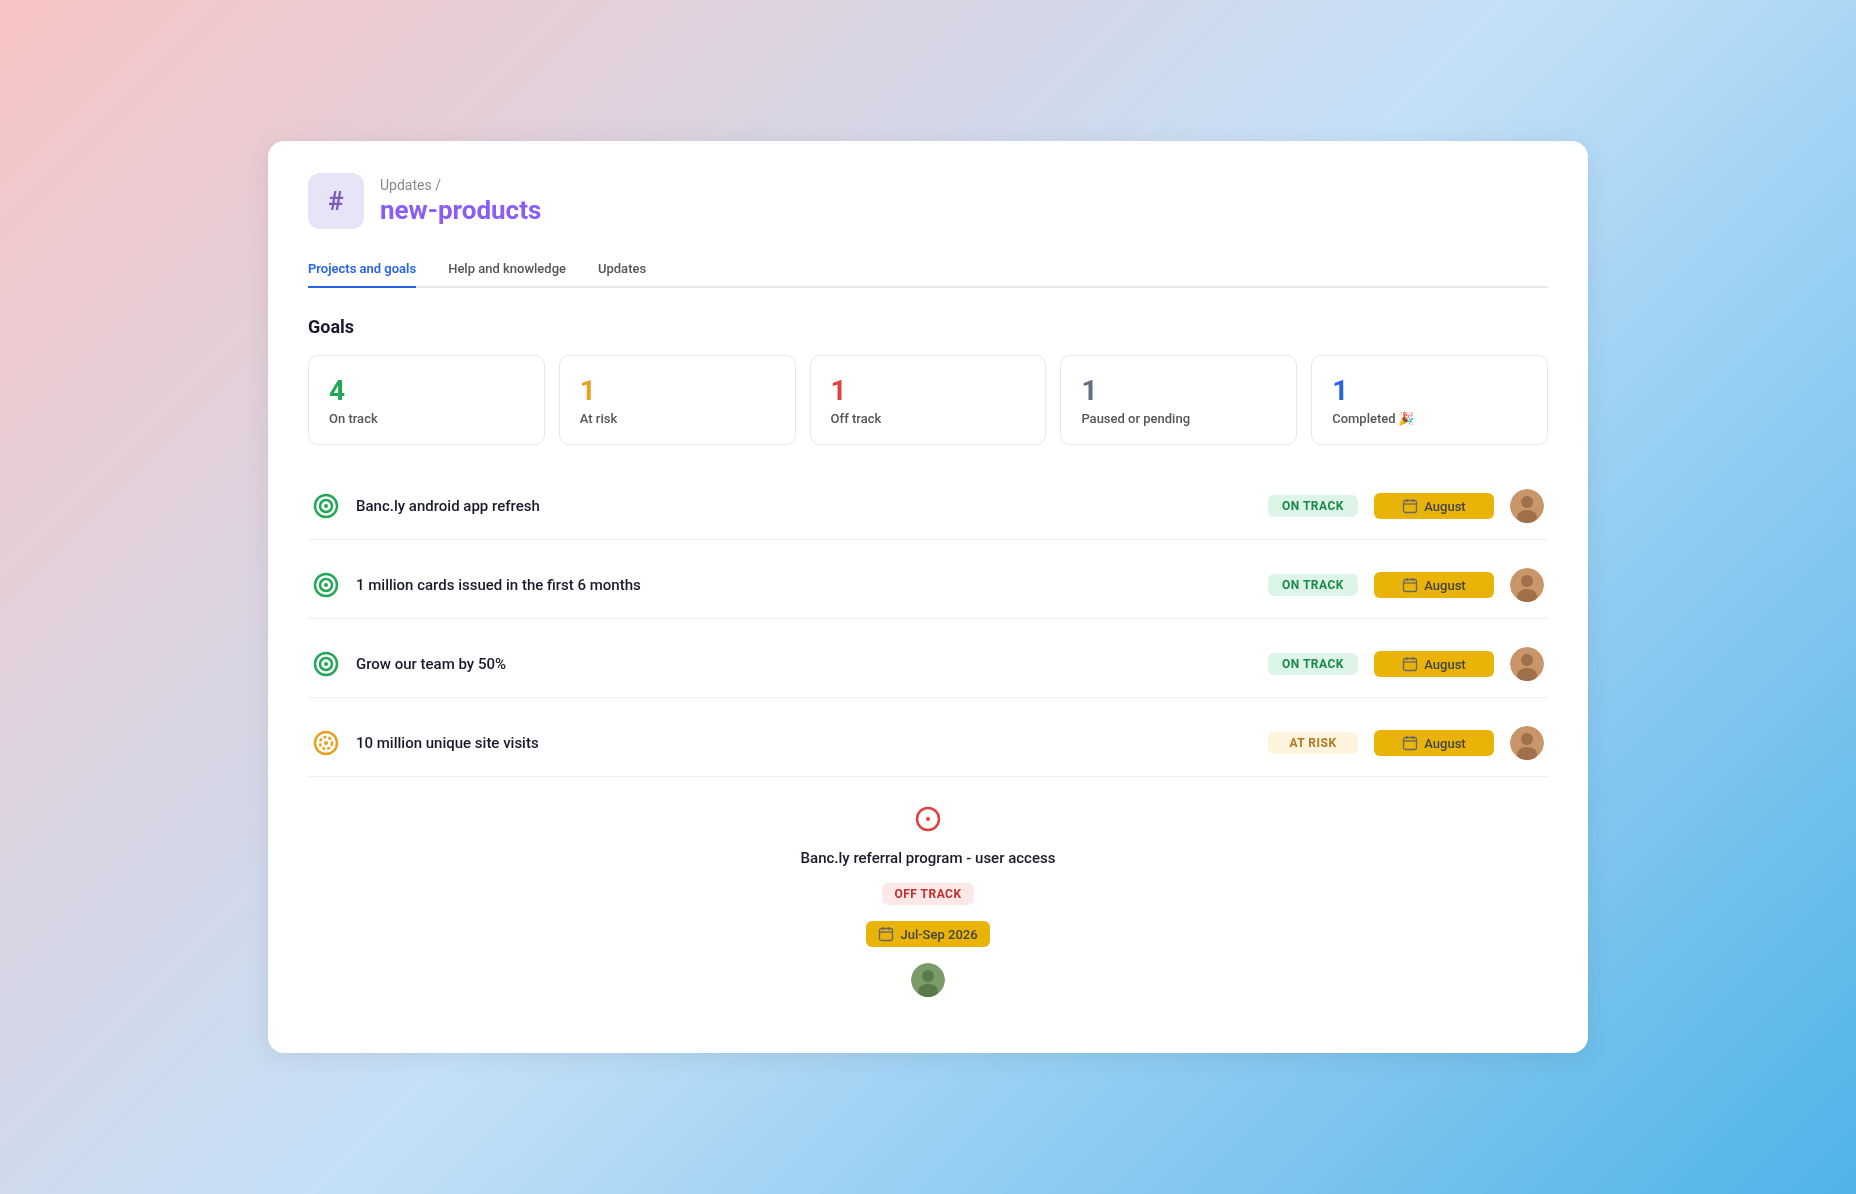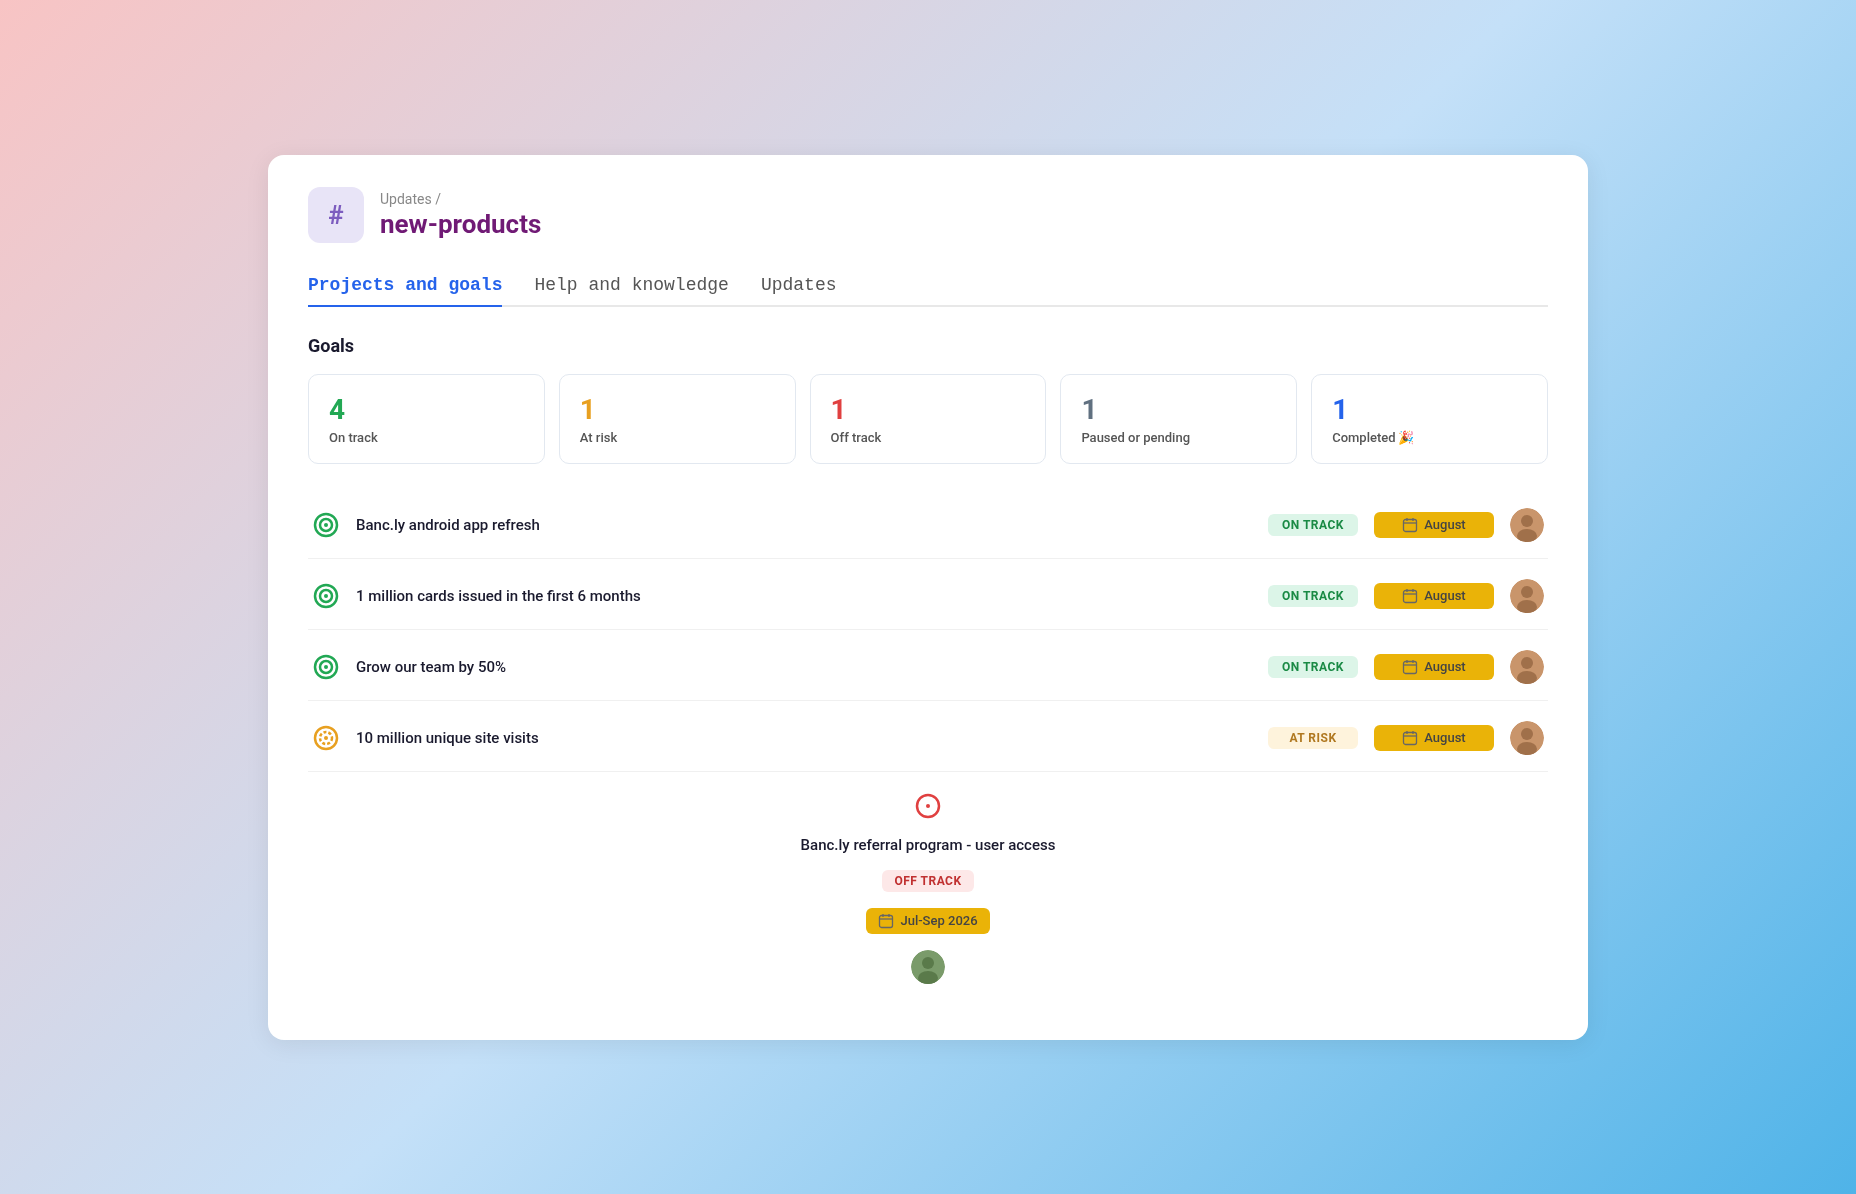--- a/index.html
+++ b/index.html
@@ -39,37 +39,36 @@
       font-weight: bold;
     }
     .header-text .breadcrumb {
       font-size: 14px;
       color: #888;
       margin-bottom: 2px;
     }
     .header-text .title {
       font-size: 26px;
       font-weight: 700;
-      color: #701a75;
+      color: #8b5cf6;
     }
     .tabs {
       display: flex;
       gap: 32px;
       border-bottom: 2px solid #e8e8e8;
       margin-bottom: 28px;
     }
     .tab {
       padding-bottom: 10px;
-      font-size: 18px;
+      font-size: 13px;
       font-weight: 500;
       color: #555;
       cursor: pointer;
       border-bottom: 2px solid transparent;
       margin-bottom: -2px;
-      font-family: Liberation Mono, monospace;
     }
     .tab.active {
       color: #2563eb;
       border-bottom: 2px solid #2563eb;
       font-weight: 600;
     }
     .section-title {
       font-size: 18px;
       font-weight: 700;
       color: #1a1a2e;
@@ -97,21 +96,21 @@
       font-weight: 500;
     }
     .color-green { color: #22a854; }
     .color-yellow { color: #e8a020; }
     .color-red { color: #e04040; }
     .color-slate { color: #607080; }
     .color-blue { color: #2563eb; }
     .goals-list {
       display: flex;
       flex-direction: column;
-      gap: 4px;
+      gap: 12px;
     }
     .goal-row {
       display: flex;
       align-items: center;
       padding: 16px 4px;
       border-bottom: 1px solid #f0f0f0;
       gap: 16px;
     }
     .goal-row:last-child {
       border-bottom: none;

